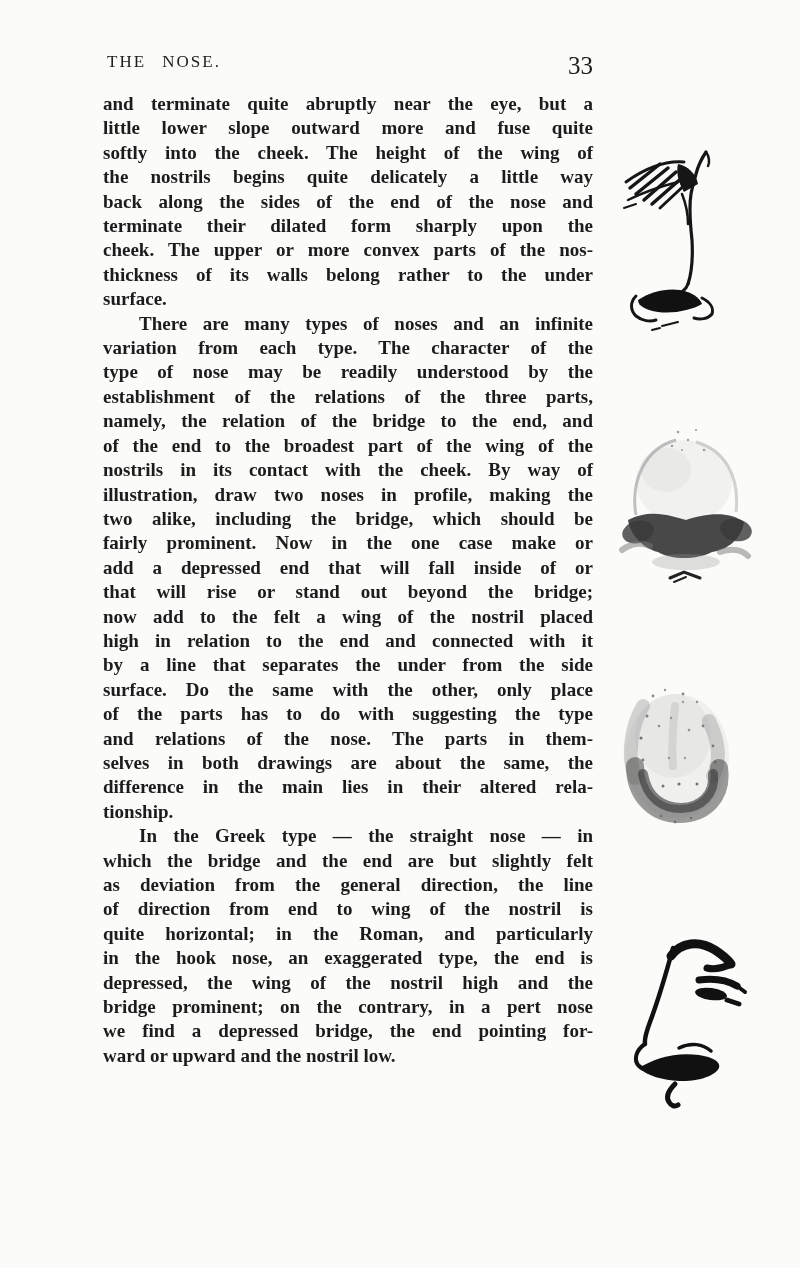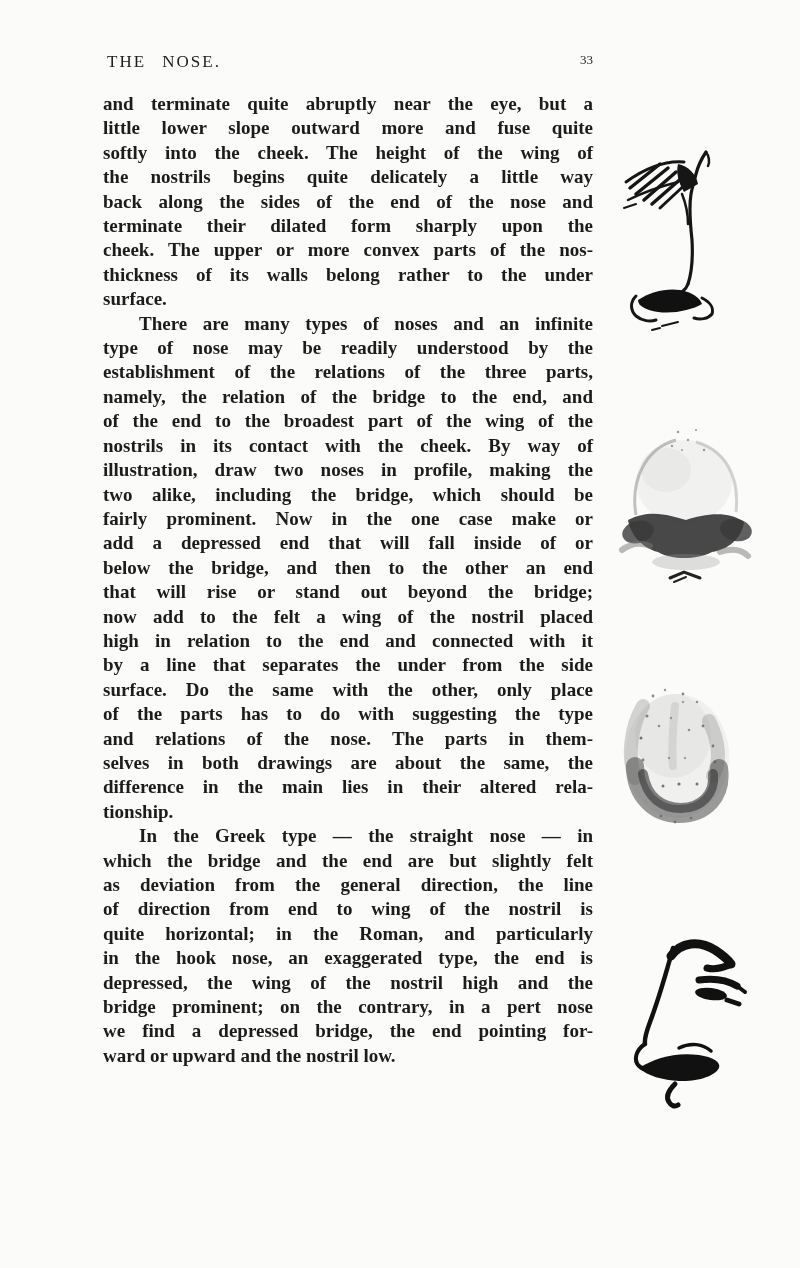--- a/index.html
+++ b/index.html
@@ -14,21 +14,21 @@
   .page { position:absolute; inset:0; }
 
   .header {
     position:absolute; left:103px; top:52px; width:490px; height:24px;
   }
   .running-title {
     position:absolute; left:4px; right:0; text-align:left;
     font-size:17px; letter-spacing:2px; word-spacing:10px;
   }
   .page-number {
-    position:absolute; right:0; top:0; font-size:13px;
+    position:absolute; right:0; top:0; font-size:25px;
   }
 
   .text-column {
     position:absolute; left:103px; top:92px; width:490px;
     font-size:19px;
     font-weight:bold;
   }
   .paragraph { margin:0; }
   .line {
     height:24.42px; line-height:24.42px;
@@ -62,30 +62,30 @@
         <div class="line just">softly into the cheek.  The height of the wing of</div>
         <div class="line just">the nostrils begins quite delicately a little way</div>
         <div class="line just">back along the sides of the end of the nose and</div>
         <div class="line just">terminate their dilated form sharply upon the</div>
         <div class="line just">cheek.  The upper or more convex parts of the nos-</div>
         <div class="line just">thickness of its walls belong rather to the under</div>
         <div class="line">surface.</div>
       </div>
       <div class="paragraph">
         <div class="line just indent">There are many types of noses and an infinite</div>
+        <div class="line just">variation from each type.  The character of the</div>
         <div class="line just">type of nose may be readily understood by the</div>
         <div class="line just">establishment of the relations of the three parts,</div>
         <div class="line just">namely, the relation of the bridge to the end, and</div>
         <div class="line just">of the end to the broadest part of the wing of the</div>
         <div class="line just">nostrils in its contact with the cheek.  By way of</div>
         <div class="line just">illustration, draw two noses in profile, making the</div>
         <div class="line just">two alike, including the bridge, which should be</div>
         <div class="line just">fairly prominent.  Now in the one case make or</div>
         <div class="line just">add a depressed end that will fall inside of or</div>
-        <div class="line just">below the bridge, and then to the other an end</div>
         <div class="line just">that will rise or stand out beyond the bridge;</div>
         <div class="line just">now add to the felt a wing of the nostril placed</div>
         <div class="line just">high in relation to the end and connected with it</div>
         <div class="line just">by a line that separates the under from the side</div>
         <div class="line just">surface.  Do the same with the other, only place</div>
         <div class="line just">of the parts has to do with suggesting the type</div>
         <div class="line just">and relations of the nose.  The parts in them-</div>
         <div class="line just">selves in both drawings are about the same, the</div>
         <div class="line just">difference in the main lies in their altered rela-</div>
         <div class="line">tionship.</div>

